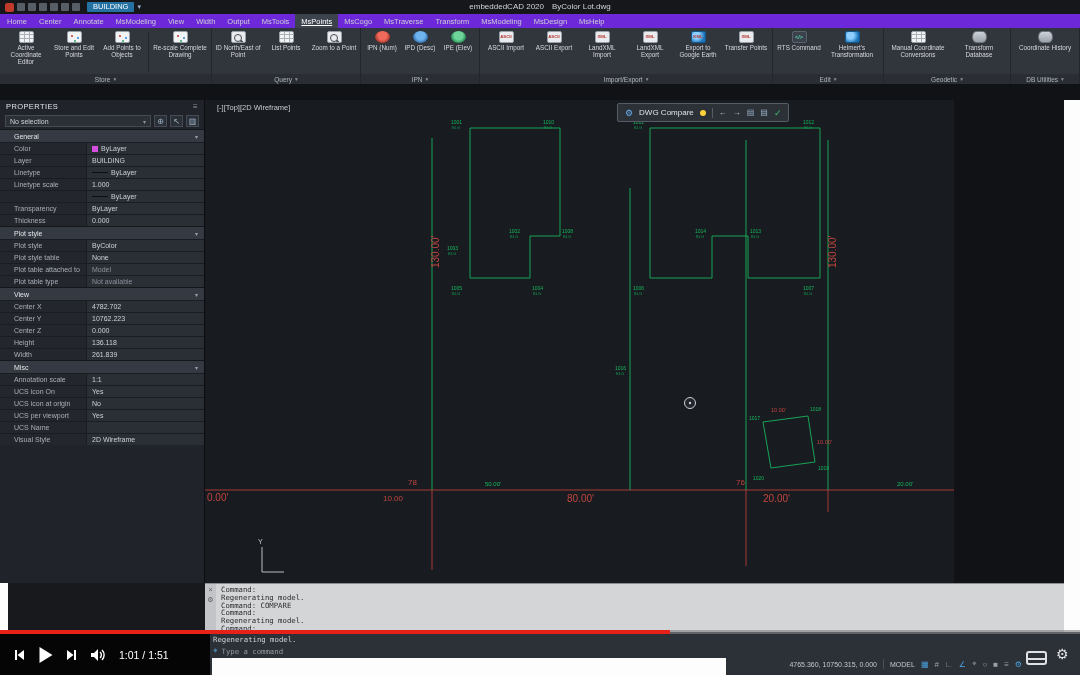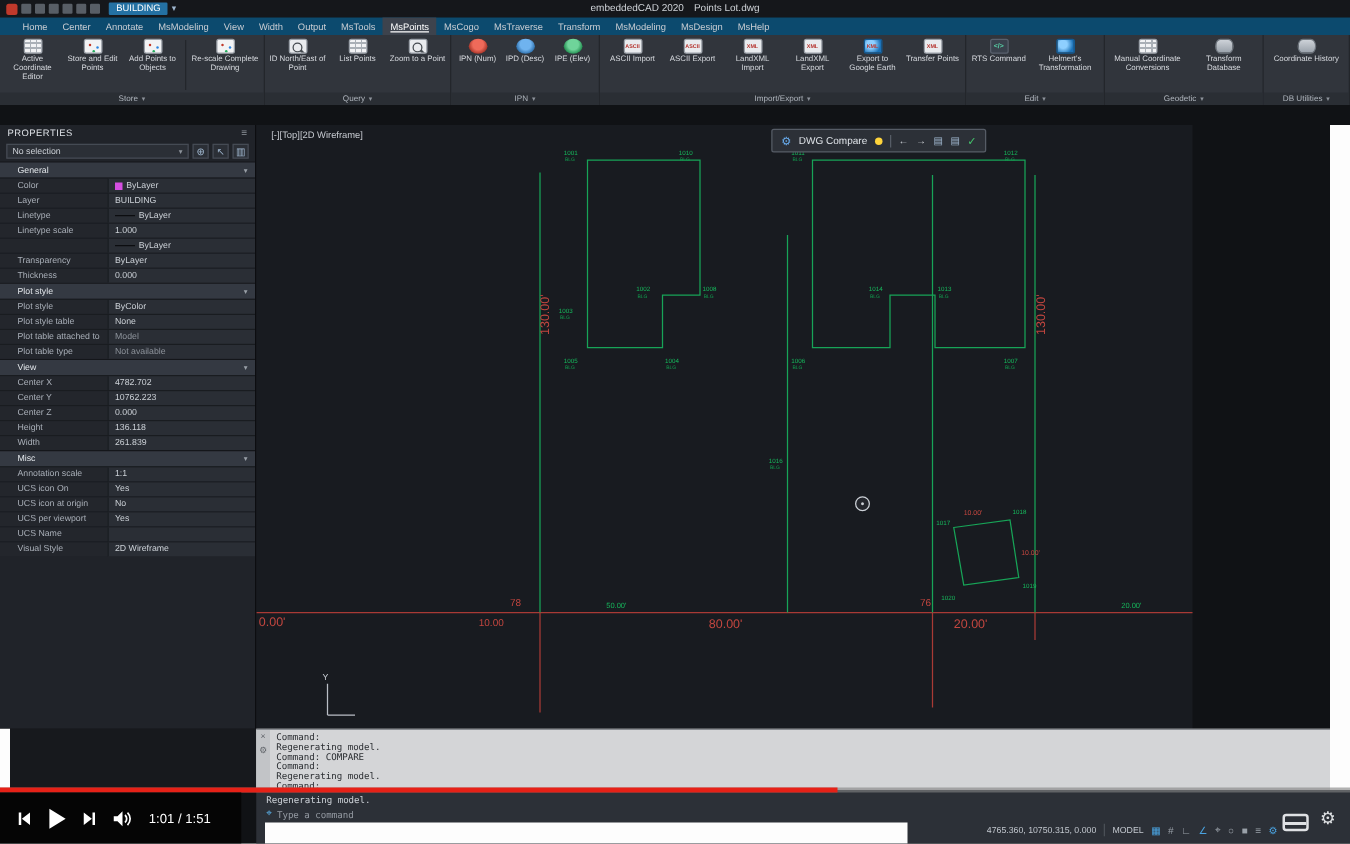--- a/index.html
+++ b/index.html
@@ -9,22 +9,22 @@
   .titlebar{position:absolute;left:0;top:0;width:1080px;height:14px;background:#15171b;
             display:flex;align-items:center;gap:3px;padding:0 5px;box-sizing:border-box;}
   .applogo{width:9px;height:9px;background:#c0392b;border-radius:2px;flex:none;}
   .qicon{width:8px;height:8px;background:#585e66;border-radius:1px;flex:none;}
   .chip{background:#2471a3;color:#fff;font-size:7.5px;padding:0 6px;height:10px;line-height:10px;
         border-radius:1px;margin-left:4px;}
   .chipcaret{color:#9fb6ce;font-size:7px;}
   .titletext{position:absolute;left:50%;transform:translateX(-50%);top:2px;font-size:8px;
              color:#cfd3d8;display:flex;gap:8px;white-space:nowrap;}
   
-  .menubar{position:absolute;left:0;top:14px;width:1080px;height:14px;background:#0c4a6e;
-           display:flex;align-items:stretch;padding-left:12px;box-sizing:border-box;}
+  .menubar{position:absolute;left:0;top:14px;width:1080px;height:14px;background:#6d28d9;
+           display:flex;align-items:stretch;padding-left:1px;box-sizing:border-box;}
   .mtab{font-size:7.5px;color:#c9cdd3;padding:0 6px;display:flex;align-items:center;cursor:default;}
   .mtab.active{background:#3d434d;color:#fff;text-decoration:underline;}
   
   .ribbon{position:absolute;left:0;top:28px;width:1080px;height:56px;background:#31353c;display:flex;}
   .rgroup{display:flex;flex-direction:column;border-right:1px solid #23262b;flex:none;}
   .rbtns{height:46px;display:flex;padding:2px 3px 0;gap:2px;}
   .rbtn{width:46px;display:flex;flex-direction:column;align-items:center;font-size:6.3px;line-height:1.1;
         color:#d6d9de;text-align:center;gap:2px;padding-top:1px;box-sizing:border-box;}
   .rbtn.w56{width:56px;} .rbtn.w36{width:36px;} .rbtn.w60{width:62px;}
   .rname{height:10px;background:#2a2e34;color:#b0b6be;font-size:6.5px;display:flex;align-items:center;
@@ -115,21 +115,21 @@
              justify-content:flex-end;}
   .statusrow .sico{font-size:8px;color:#9aa1a9;} .statusrow .sico.on{color:#4aa3e0;}
   .sep{width:1px;height:10px;background:#4a4f56;flex:none;}
   
   .white-right{position:absolute;left:1064px;top:100px;width:16px;height:532px;background:#fdfdfd;}
   .white-mid{position:absolute;left:212px;top:658px;width:514px;height:17px;background:#fdfdfd;}
   .white-sliver{position:absolute;left:0;top:583px;width:8px;height:49px;background:#fdfdfd;}
   
   .ytprogress{position:absolute;left:0;top:630px;width:1080px;height:4px;background:rgba(130,130,130,.62);z-index:5;}
   .ytfill{width:62%;height:100%;background:#e62117;}
-  .ytleft{position:absolute;left:0;top:634px;width:193px;height:41px;background:#050505;display:flex;
+  .ytleft{position:absolute;left:0;top:634px;width:210px;height:41px;background:#050505;display:flex;
           align-items:center;gap:11px;padding-left:12px;box-sizing:border-box;z-index:6;}
   .yttime{color:#fff;font-size:10.5px;white-space:nowrap;}
   .ytcc{position:absolute;left:1026px;top:651px;width:21px;height:14px;border:2px solid #dfe1e4;
         border-radius:3px;box-sizing:border-box;z-index:6;
         background:linear-gradient(transparent 0 5px,#dfe1e4 5px 7px,transparent 7px);}
   .ytgear{position:absolute;left:1056px;top:646px;color:#dfe1e4;font-size:14px;z-index:6;}
 </style>
 </head>
 <body>
 
@@ -140,21 +140,21 @@
     <div class="qicon"></div>
     <div class="qicon"></div>
     <div class="qicon"></div>
     <div class="qicon"></div>
     <div class="qicon"></div>
     <div class="qicon"></div>
     <div class="chip">BUILDING</div>
     <span class="chipcaret">▾</span>
     <div class="titletext">
       <span>embeddedCAD 2020</span>
-      <span>Points Lot.dwg</span>
+      <span>ByColor Lot.dwg</span>
     </div>
   </div>
 
   <div class="menubar">
     <span class="mtab">Home</span>
     <span class="mtab">Center</span>
     <span class="mtab">Annotate</span>
     <span class="mtab">MsModeling</span>
     <span class="mtab">View</span>
     <span class="mtab">Width</span>

